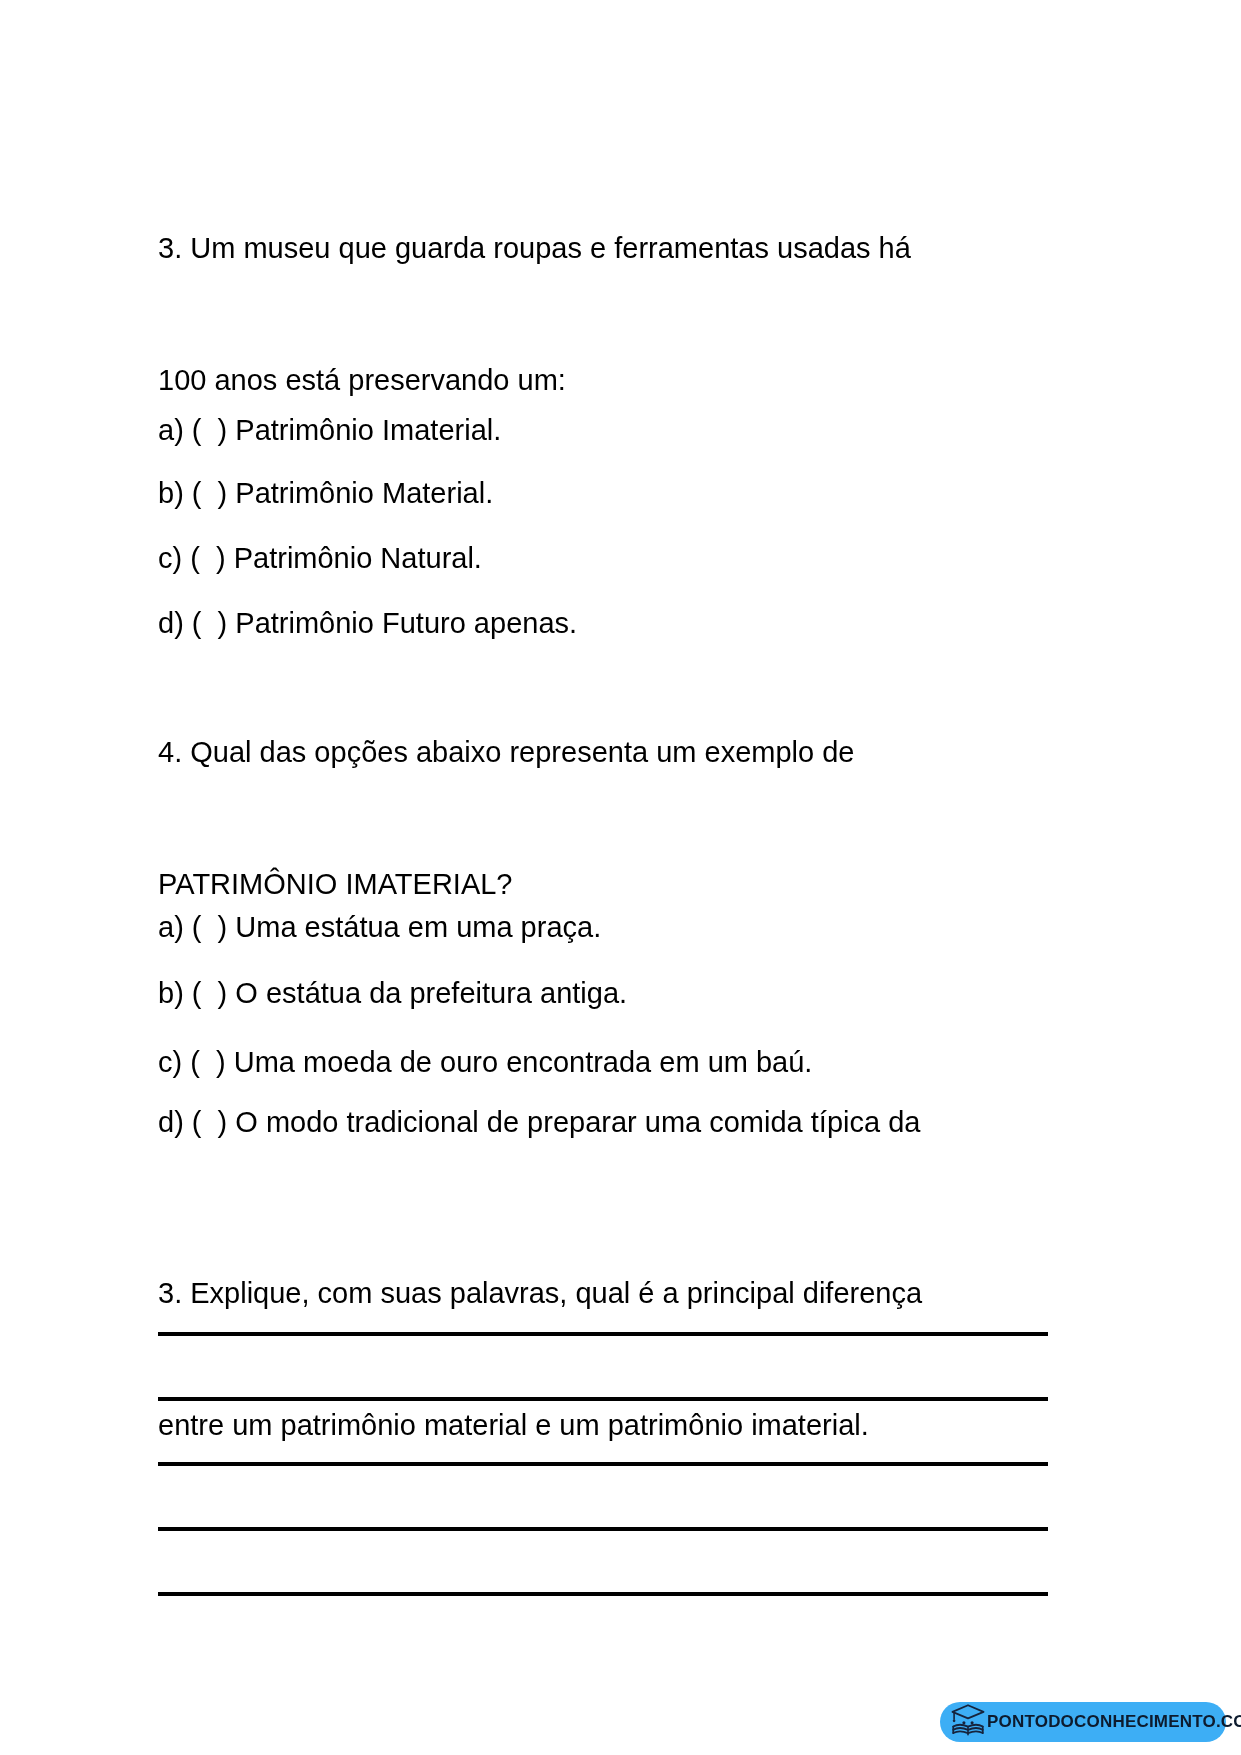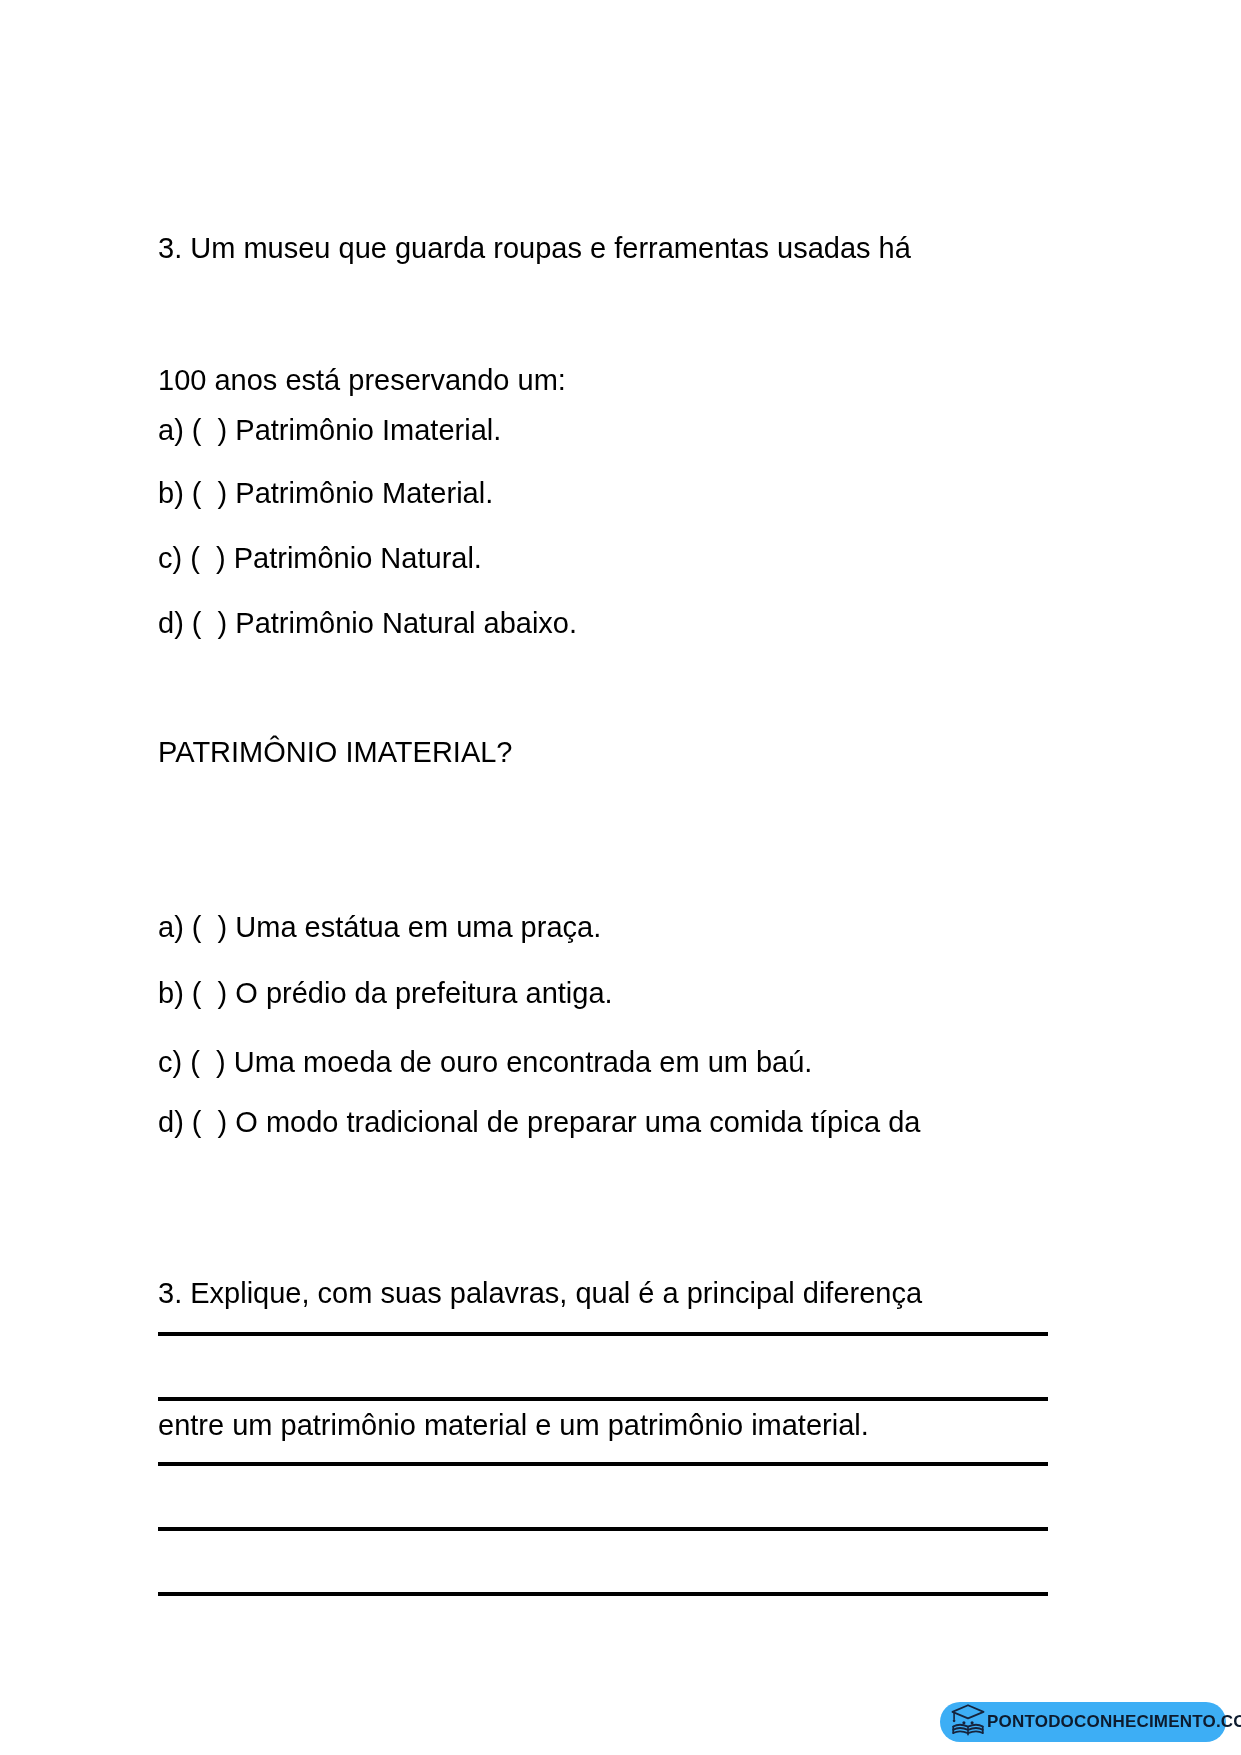--- a/index.html
+++ b/index.html
@@ -77,32 +77,33 @@
   <div class="para" style="top:383px">
     <div>b) (  ) Patrimônio Material.</div>
   </div>
   <div class="para" style="top:320px">
     <div>a) (  ) Patrimônio Imaterial.</div>
   </div>
   <div class="para" style="top:448px">
     <div>c) (  ) Patrimônio Natural.</div>
   </div>
   <div class="para" style="top:513px">
-    <div>d) (  ) Patrimônio Natural abaixo.</div>
+    <div>d) (  ) Patrimônio Futuro apenas.</div>
   </div>
 
   <div class="para" style="top:642px">
+    <div>4. Qual das opções abaixo representa um exemplo de</div>
     <div>PATRIMÔNIO IMATERIAL?</div>
   </div>
 
   <div class="para" style="top:817px">
     <div>a) (  ) Uma estátua em uma praça.</div>
   </div>
   <div class="para" style="top:883px">
-    <div>b) (  ) O prédio da prefeitura antiga.</div>
+    <div>b) (  ) O estátua da prefeitura antiga.</div>
   </div>
   <div class="para" style="top:952px">
     <div>c) (  ) Uma moeda de ouro encontrada em um baú.</div>
   </div>
   <div class="para" style="top:1012px">
     <div>d) (  ) O modo tradicional de preparar uma comida típica da</div>
   </div>
 
   <div class="para" style="top:1183px">
     <div>3. Explique, com suas palavras, qual é a principal diferença</div>

